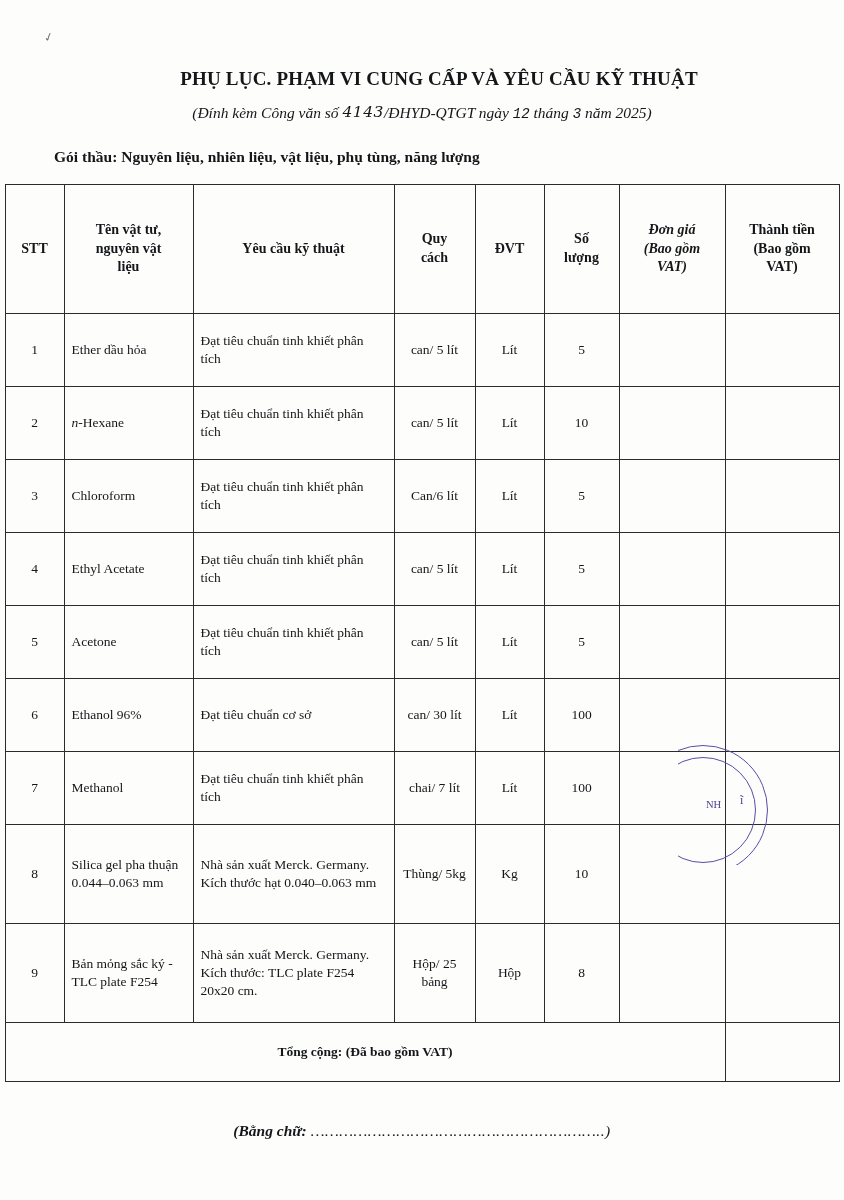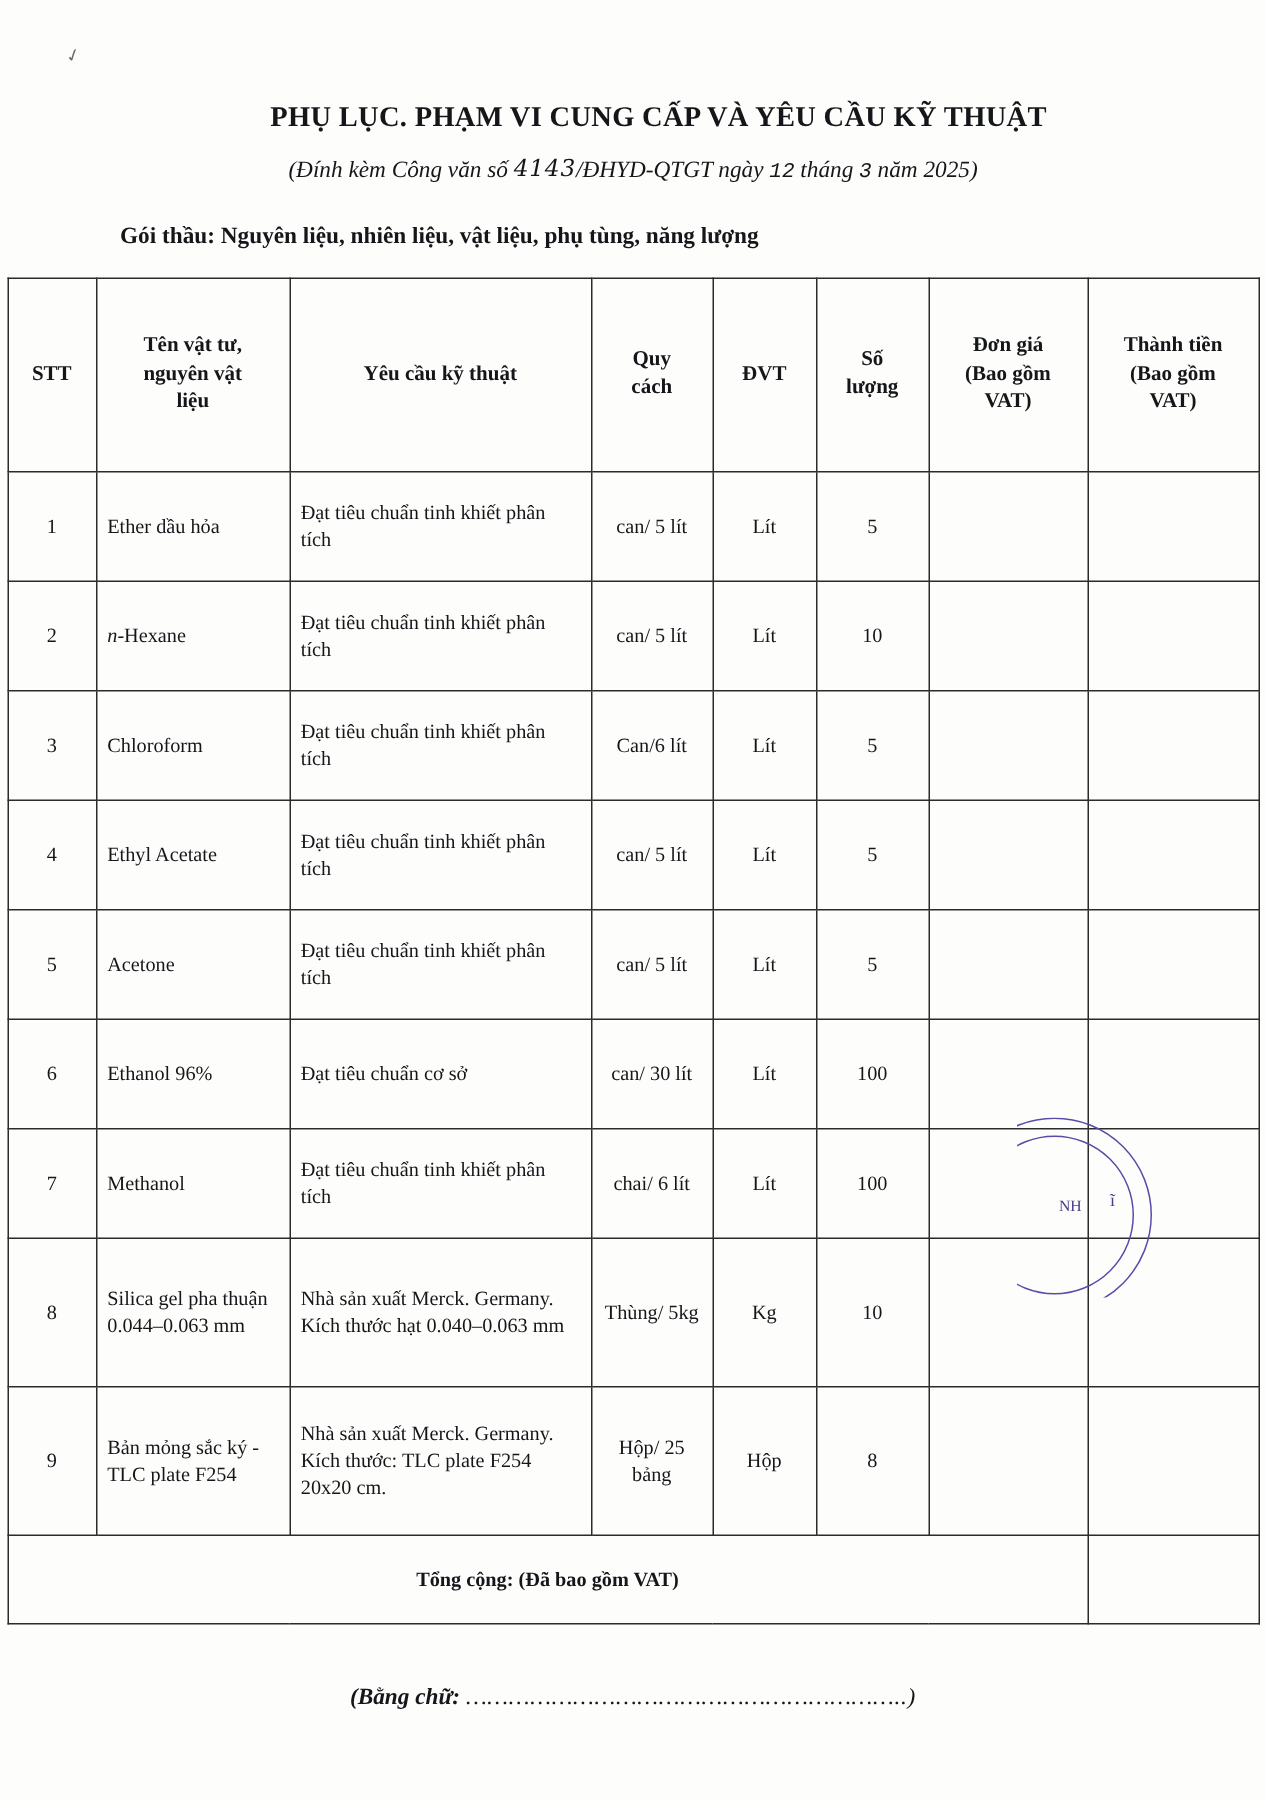--- a/index.html
+++ b/index.html
@@ -41,21 +41,21 @@
     position: relative;
     top: -1px;
   }
   .doc-subtitle .hand-sm {
     font-family: Liberation Mono, monospace;
     font-style: italic;
     font-size: 14px;
   }
   .package-line {
     margin-top: 26px;
-    padding-left: 80px;
+    padding-left: 54px;
     font-size: 15.5px;
     font-weight: bold;
   }
   .package-line .pkg-label {
     font-weight: bold;
   }
   .package-line .pkg-value {
     font-weight: bold;
   }
   table.items {
@@ -77,21 +77,21 @@
     font-size: 14px;
     padding: 10px 5px;
     height: 108px;
   }
   .c-stt  { width: 48px;  text-align: center; }
   .c-name { width: 118px; }
   .c-spec { width: 190px; }
   .c-qc   { width: 70px;  text-align: center; }
   .c-dvt  { width: 58px;  text-align: center; }
   .c-qty  { width: 64px;  text-align: center; }
-  .c-price{ width: 95px; }
+  .c-price{ width: 95px; font-style: italic; }
   .c-total{ width: 103px; }
   tbody td { height: 60px; }
   tbody tr.tall td { height: 86px; }
   .total-row td {
     text-align: center;
     font-weight: bold;
     font-size: 15px;
     height: 46px;
   }
   .italic-n { font-style: italic; }
@@ -269,21 +269,21 @@
         <td class="c-qc">can/ 30 lít</td>
         <td class="c-dvt">Lít</td>
         <td class="c-qty">100</td>
         <td class="c-price"></td>
         <td class="c-total"></td>
       </tr>
       <tr>
         <td class="c-stt">7</td>
         <td class="c-name">Methanol</td>
         <td class="c-spec">Đạt tiêu chuẩn tinh khiết phân tích</td>
-        <td class="c-qc">chai/ 6 lít</td>
+        <td class="c-qc">chai/ 7 lít</td>
         <td class="c-dvt">Lít</td>
         <td class="c-qty">100</td>
         <td class="c-price"></td>
         <td class="c-total"></td>
       </tr>
       <tr class="tall">
         <td class="c-stt">8</td>
         <td class="c-name">Silica gel pha thuận 0.044–0.063 mm</td>
         <td class="c-spec">Nhà sản xuất Merck. Germany. Kích thước hạt 0.040–0.063 mm</td>
         <td class="c-qc">Thùng/ 5kg</td>

